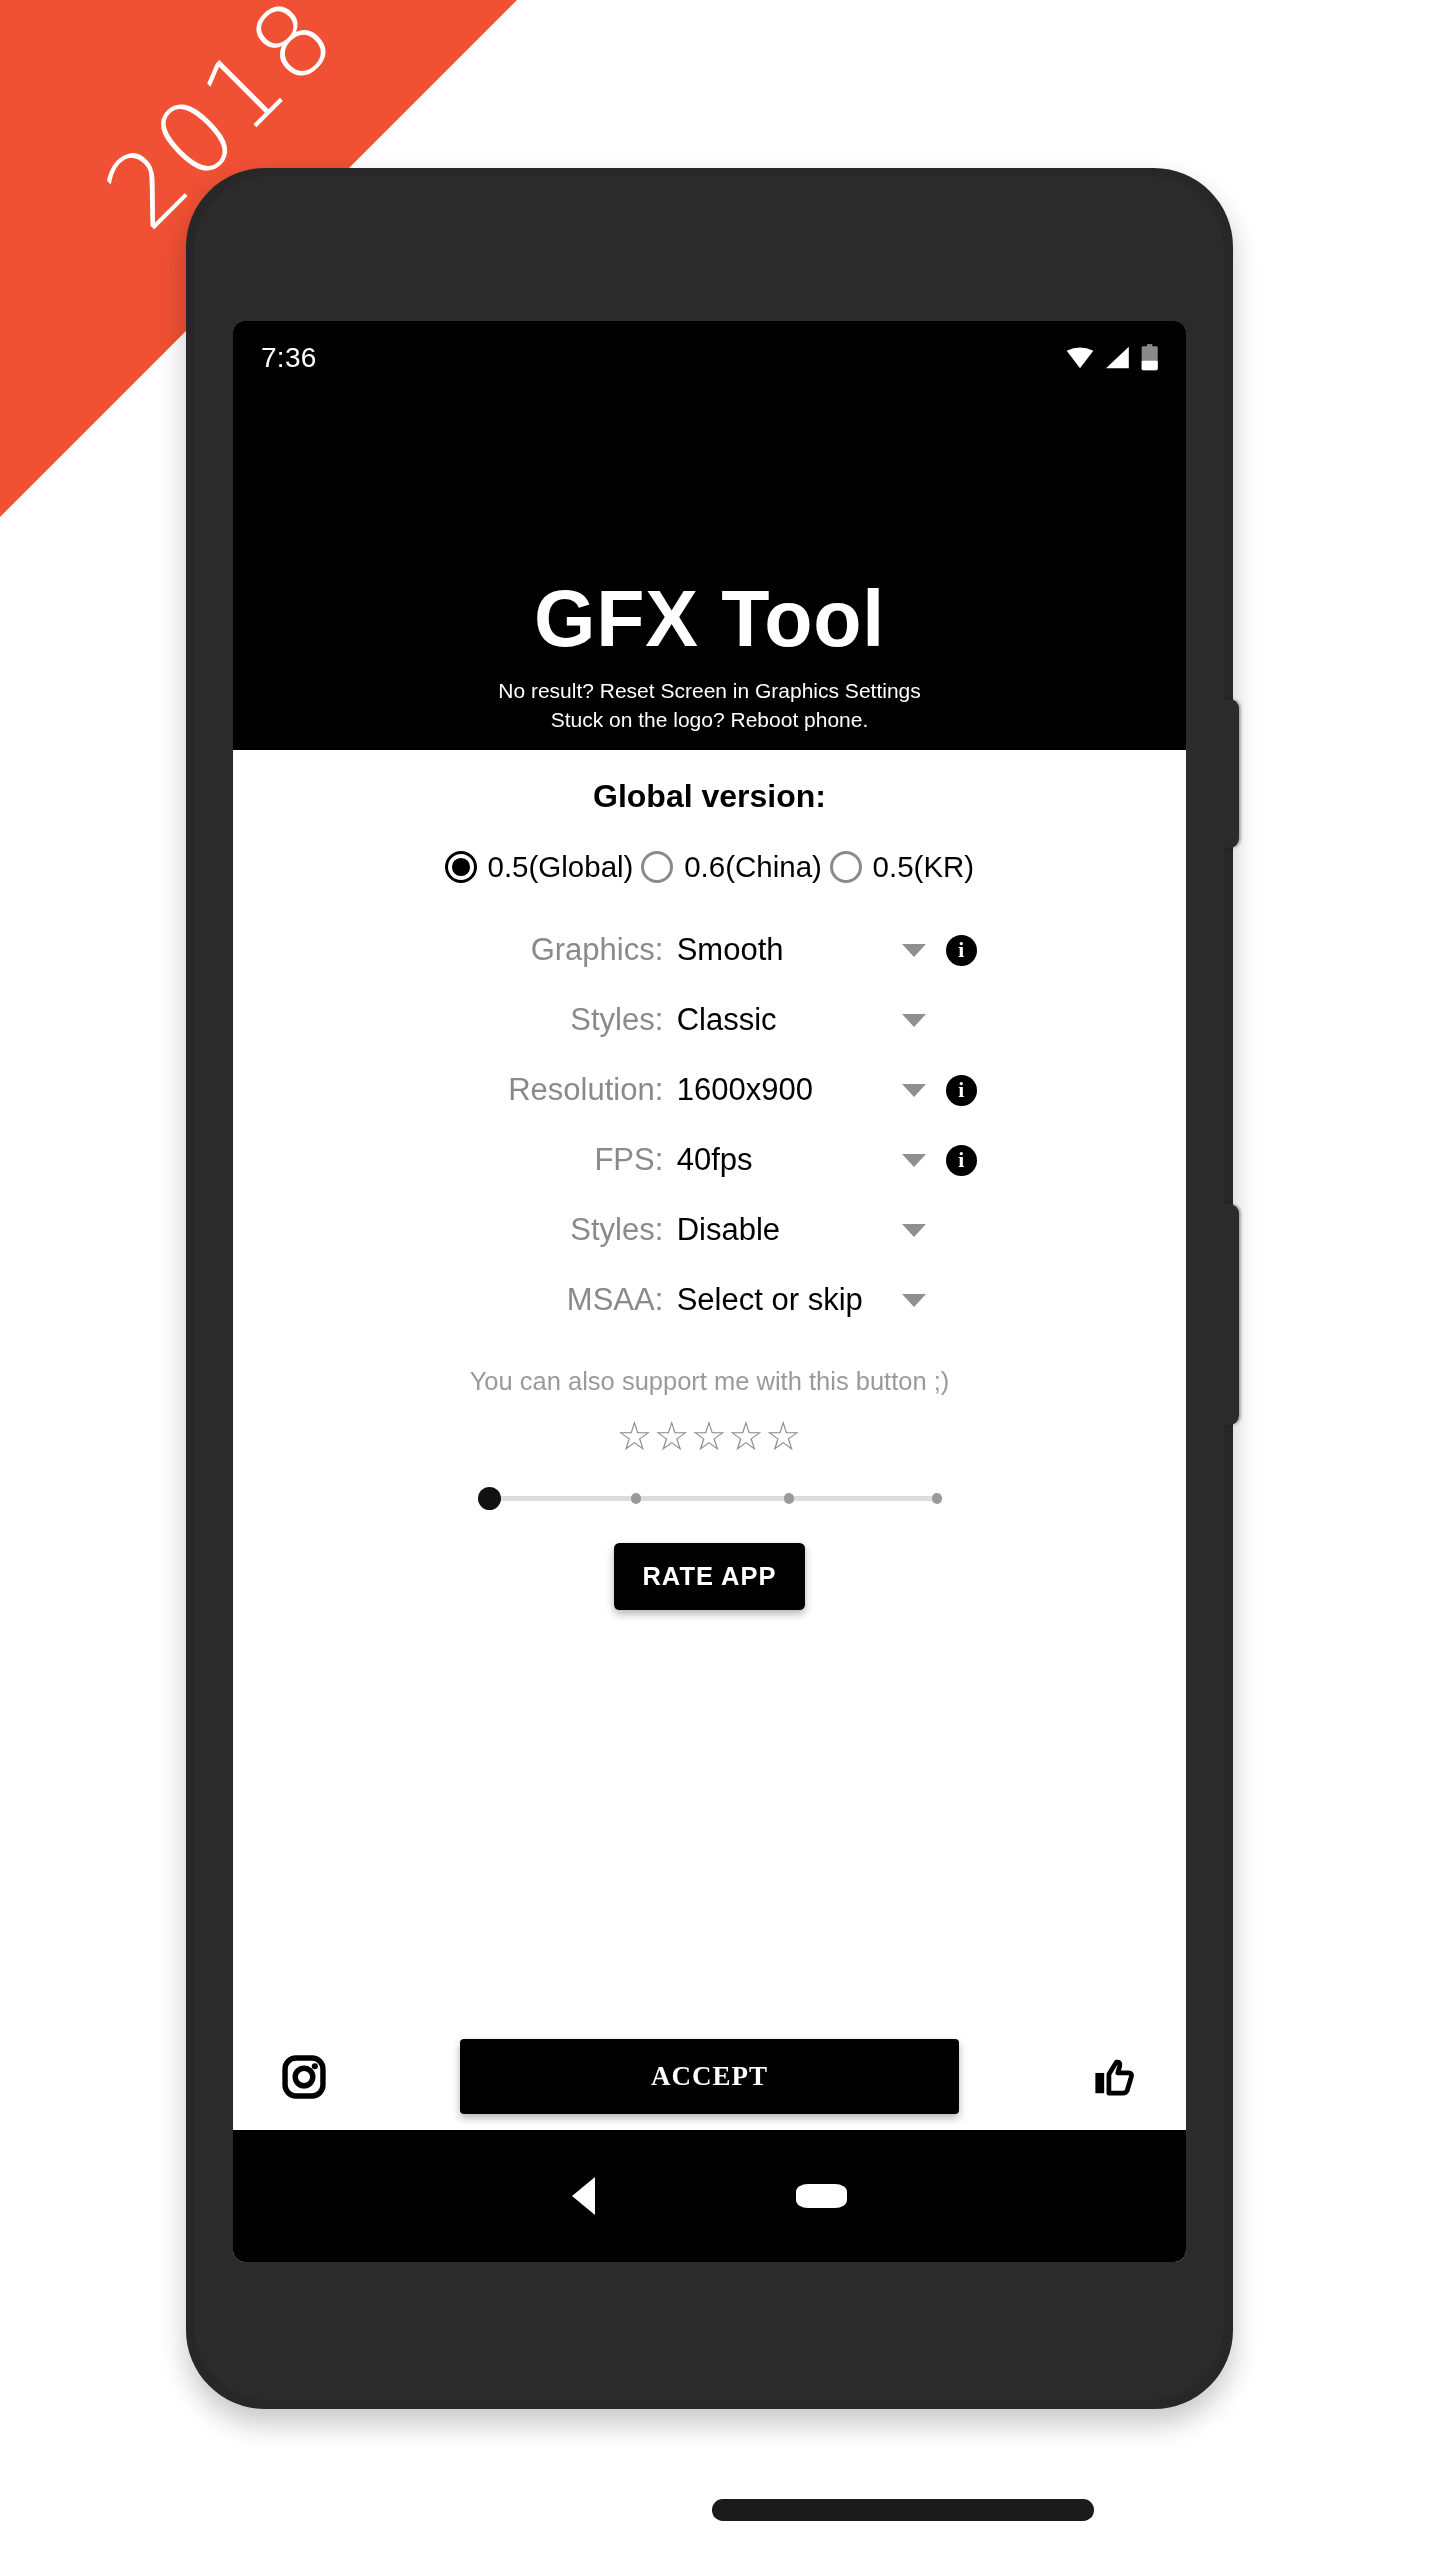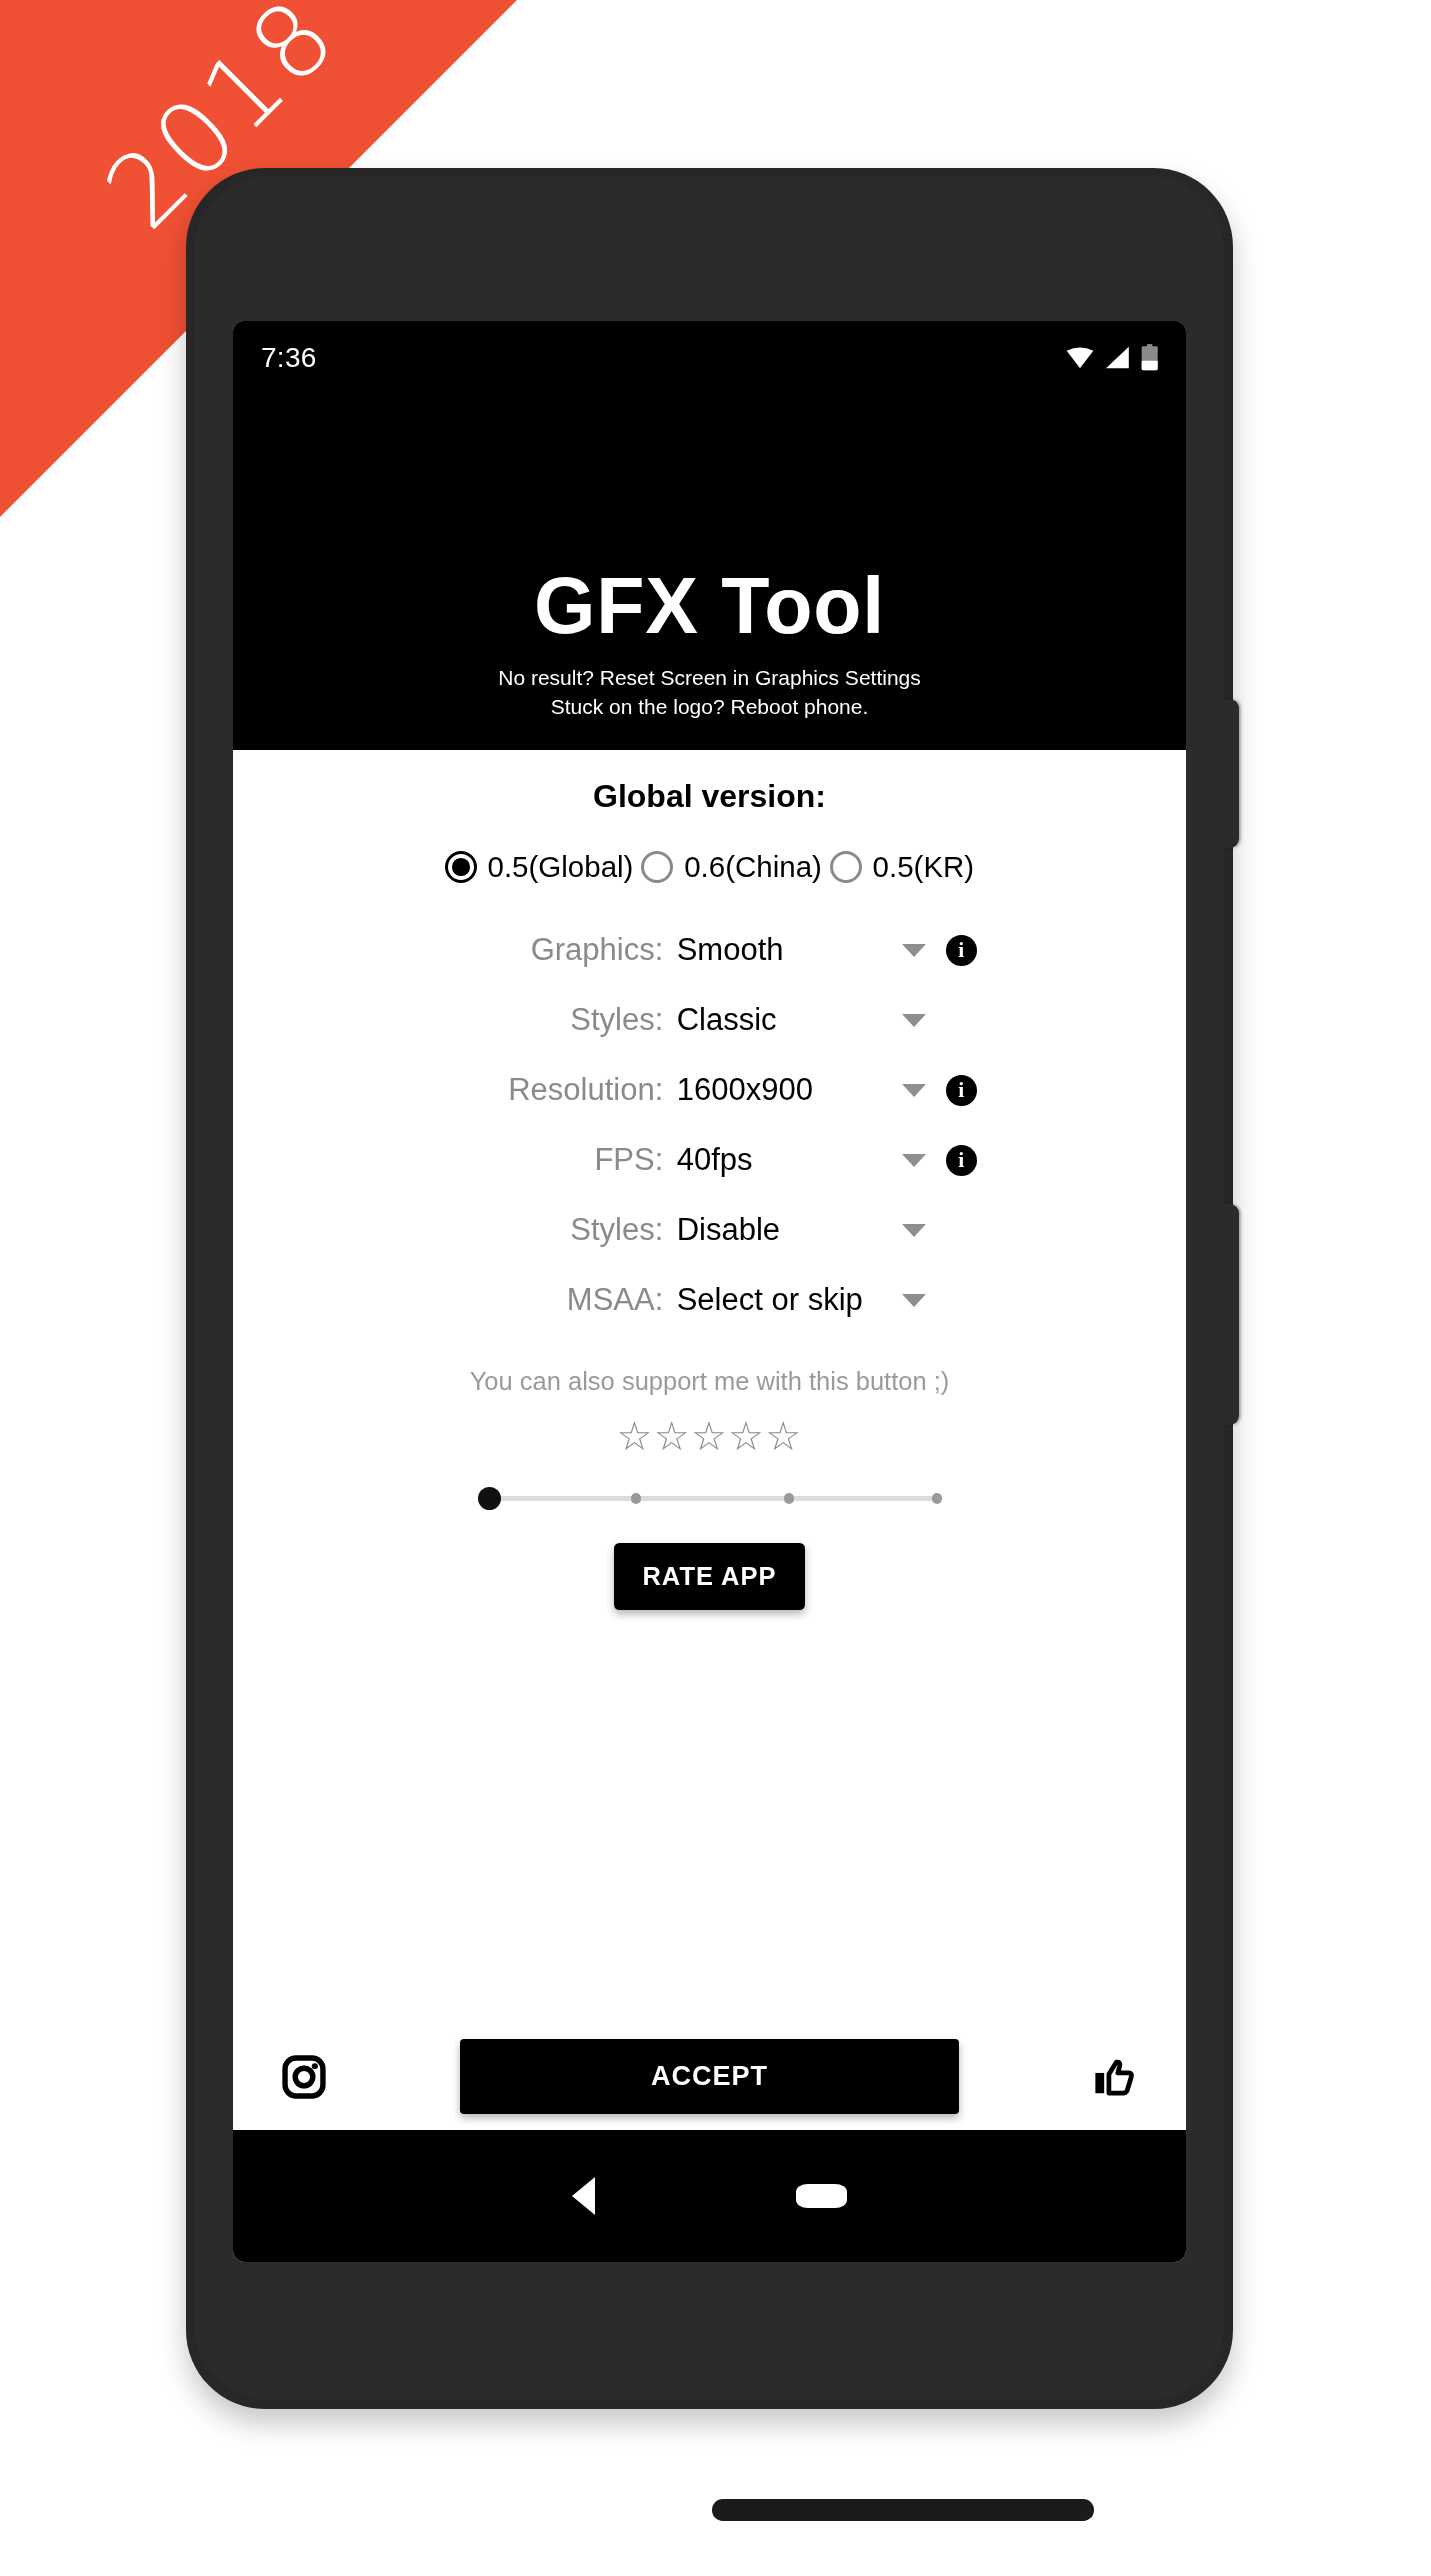--- a/index.html
+++ b/index.html
@@ -97,21 +97,21 @@
   }
   .status-icons { display: flex; align-items: center; gap: 10.7px; }
 
   
   .header {
     position: absolute; left: 0; top: 0;
     width: 100%; height: 429px;
     background: #000;
     display: flex; flex-direction: column;
     align-items: center; justify-content: flex-end;
-    padding-bottom: 28px;
+    padding-bottom: 15px;
   }
   .app-title {
     color: #fff;
     font-size: 79px;
     font-weight: bold;
     letter-spacing: 0.7px;
     line-height: 1.05;
     margin-bottom: 16px;
   }
   .header-sub {
@@ -255,21 +255,21 @@
     background: #fff;
   }
   .accept-btn {
     background: #000; color: #fff;
     border: none; border-radius: 4px;
     font-size: 27px; font-weight: bold;
     letter-spacing: 1px;
     width: 499px; height: 75px;
     box-shadow: 0 4px 8px rgba(0,0,0,0.30);
     cursor: pointer;
-    font-family: Liberation Sans, sans-serif;
+    font-family: Liberation Serif, serif;
   }
   .icon-btn { cursor: pointer; display:flex; align-items:center; justify-content:center; }
 
   
   .navbar {
     position: absolute; left: 0; top: 1809px;
     width: 100%; height: 132px;
     background: #000;
     display: flex; align-items: center; justify-content: center;
     gap: 201px;

